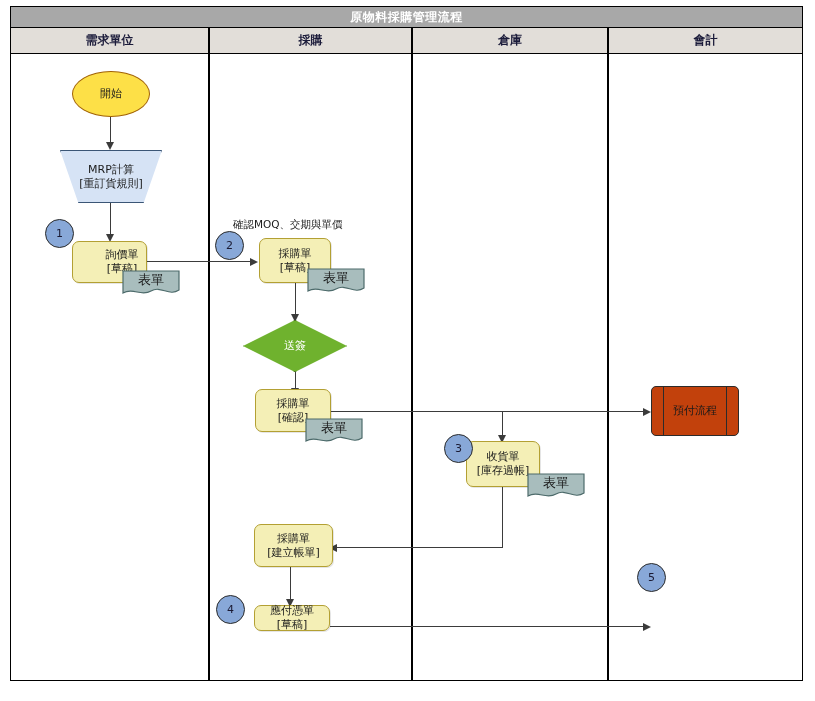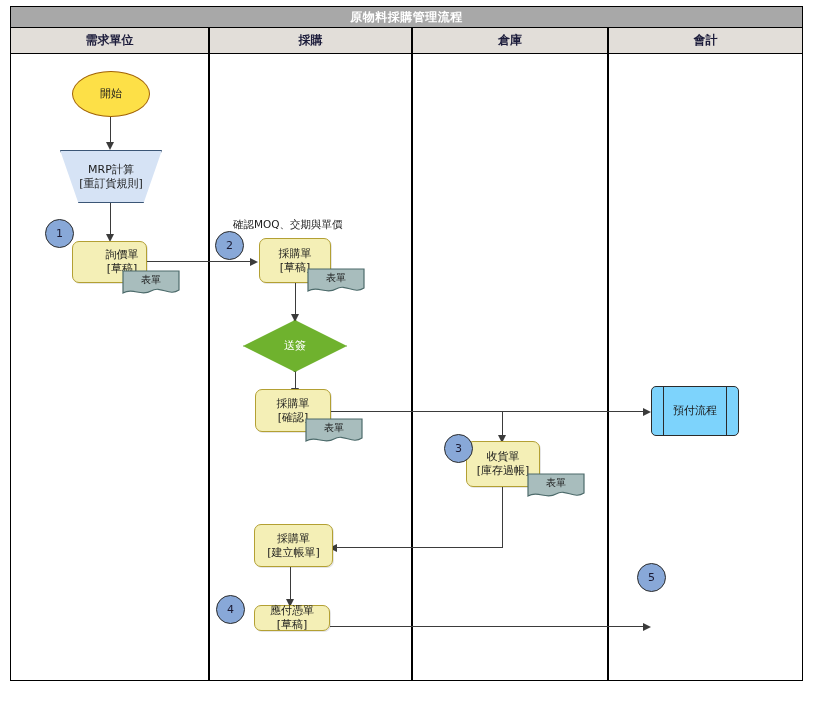--- a/index.html
+++ b/index.html
@@ -24,28 +24,28 @@
     justify-content:center;text-align:center;font-size:11px;line-height:1.25;color:#1a1a1a;}
   .node span{display:block;white-space:pre-line;}
 
   .oval{background:#fde047;border:1px solid #a16207;border-radius:50%;}
   .trapz{background:#d6e3f5;border:1px solid #3b5676;
     clip-path:polygon(0% 0%,100% 0%,82% 100%,18% 100%);}
   .box{background:#f4efb6;border:1.4px solid #b3a033;border-radius:7px;
     box-shadow:1px 1px 0 rgba(0,0,0,.10);}
   .diamond{background:#6fb22e;border:1px solid #3f6a16;
     clip-path:polygon(50% 0%,100% 50%,50% 100%,0% 50%);}
-  .predef{background:#7dd3fc;border:1.6px solid #2b2b2b;border-radius:5px;}
+  .predef{background:#c2410c;border:1.6px solid #2b2b2b;border-radius:5px;}
   .predef .bar{position:absolute;top:0;bottom:0;width:1.4px;background:#2b2b2b;}
   .predef .bar.l{left:11px;} .predef .bar.r{right:11px;}
 
   
   .docnode{position:absolute;}
   .docnode .lbl{position:absolute;left:0;top:0;width:100%;height:72%;
-    display:flex;align-items:center;justify-content:center;font-size:10px;color:#1a1a1a;}
+    display:flex;align-items:center;justify-content:center;font-size:13px;color:#1a1a1a;}
 
   
   .badge{position:absolute;width:27px;height:27px;border-radius:50%;
     background:#88a8d8;border:1.6px solid #2b2b2b;
     display:flex;align-items:center;justify-content:center;
     font-size:11px;color:#1a1a33;z-index:6;}
 
   
   .annot{position:absolute;font-size:10.5px;color:#1a1a1a;white-space:nowrap;}
 

